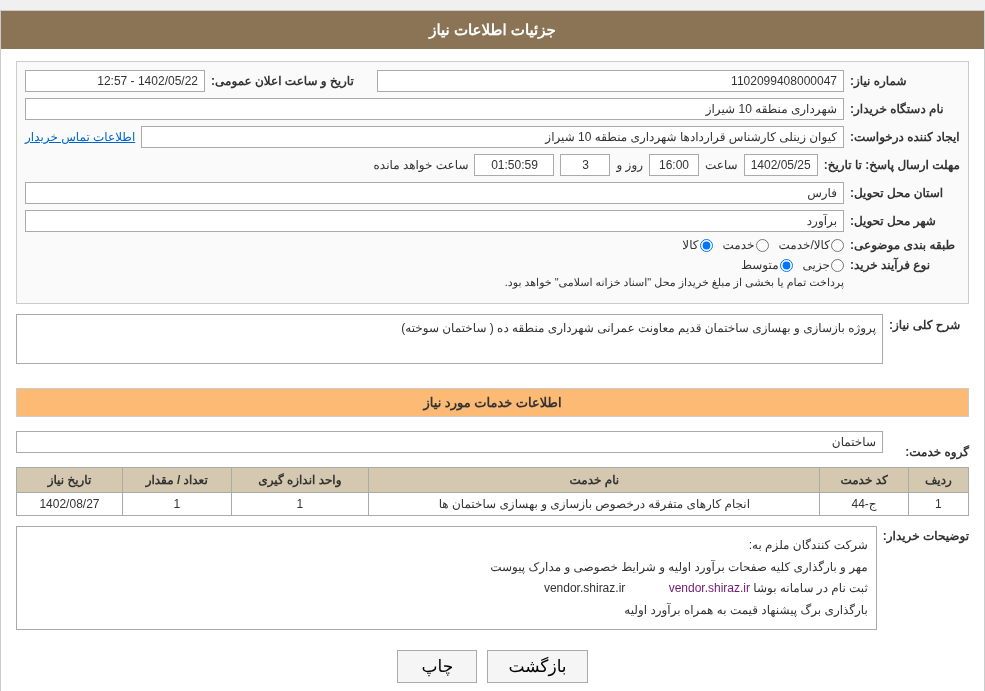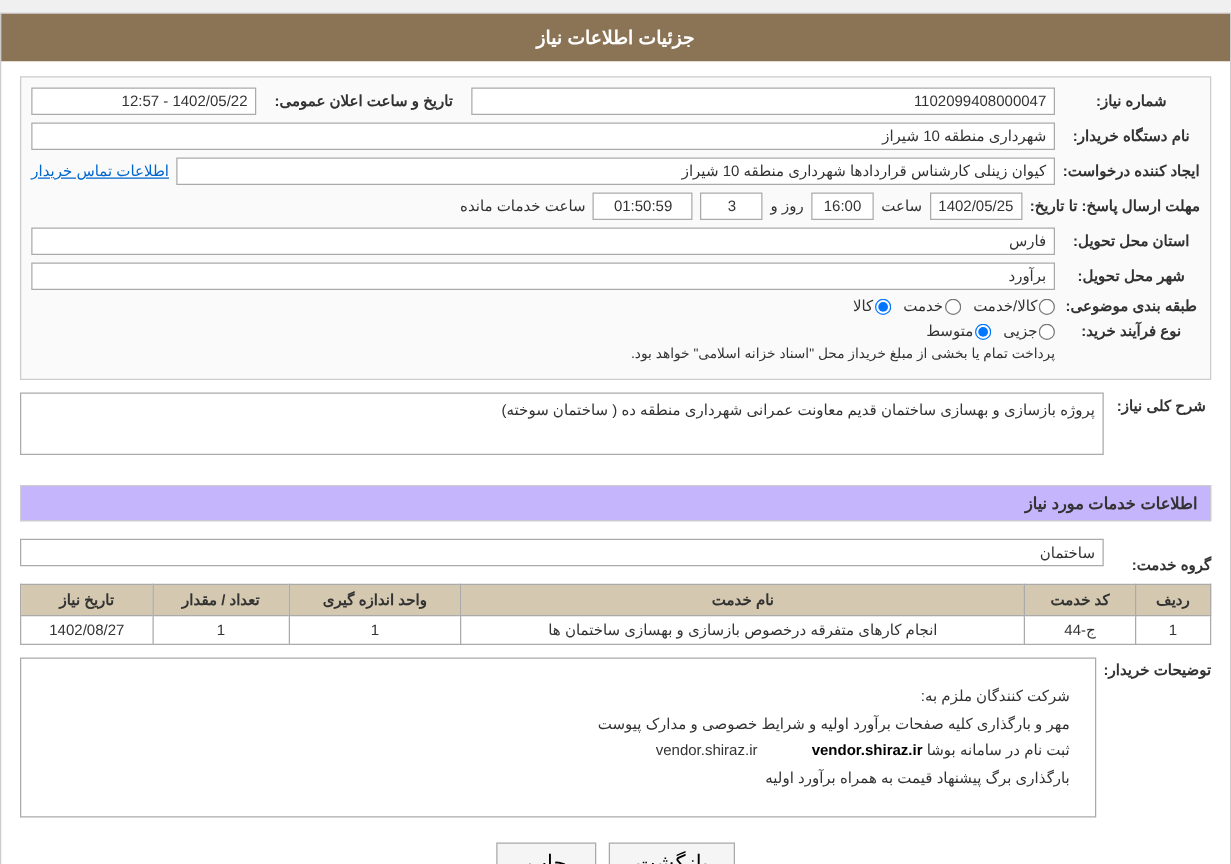--- a/index.html
+++ b/index.html
@@ -37,21 +37,21 @@
       display: flex;
       align-items: center;
       margin-bottom: 6px;
       gap: 6px;
     }
     .label {
       color: #333;
       font-weight: bold;
       white-space: nowrap;
       min-width: 110px;
-      text-align: center;
+      text-align: left;
     }
     .value-box {
       border: 1px solid #aaa;
       background: #fff;
       padding: 3px 6px;
       min-height: 22px;
       flex: 1;
       text-align: right;
     }
     .link-text {
@@ -63,27 +63,27 @@
       display: flex;
       align-items: center;
       gap: 10px;
     }
     .radio-item {
       display: flex;
       align-items: flex-end;
       gap: 1px;
     }
     .section-title {
-      background: #c4b5fd;
+      background: #fdba74;
       border: 1px solid #ccc;
       padding: 6px 10px;
       font-weight: bold;
       font-size: 13px;
       margin-bottom: 8px;
-      text-align: right;
+      text-align: center;
     }
     .purchase-type-row {
       display: flex;
       align-items: flex-start;
       margin-bottom: 6px;
       gap: 6px;
     }
     .note-text {
       color: #333;
       font-size: 11px;
@@ -145,28 +145,28 @@
     }
     .buyer-notes-label {
       font-weight: bold;
       min-width: 70px;
       text-align: right;
       padding-top: 3px;
     }
     .buyer-notes-content {
       border: 1px solid #aaa;
       background: #fff;
-      padding: 20px;
+      padding: 8px;
       flex: 1;
       text-align: right;
       line-height: 1.8;
     }
     .vendor-link {
-      color: #000000;
-      font-weight: bold;
+      color: #701a75;
+      font-weight: normal;
       margin-left: 40px;
     }
     .buttons-row {
       display: flex;
       justify-content: center;
       gap: 10px;
       padding: 10px;
     }
     .btn {
       padding: 5px 20px;
@@ -224,21 +224,21 @@
       </div>
 
       <div class="row">
         <span class="label">مهلت ارسال پاسخ: تا تاریخ:</span>
         <div class="small-box">1402/05/25</div>
         <span>ساعت</span>
         <div class="small-box">16:00</div>
         <span>روز و</span>
         <div class="small-box">3</div>
         <div class="small-box" style="min-width:80px;">01:50:59</div>
-        <span>ساعت خدمات مانده</span>
+        <span>ساعت خواهد مانده</span>
       </div>
 
       <div class="row">
         <span class="label">استان محل تحویل:</span>
         <div class="value-box">فارس</div>
       </div>
 
       <div class="row">
         <span class="label">شهر محل تحویل:</span>
         <div class="value-box">برآورد</div>

